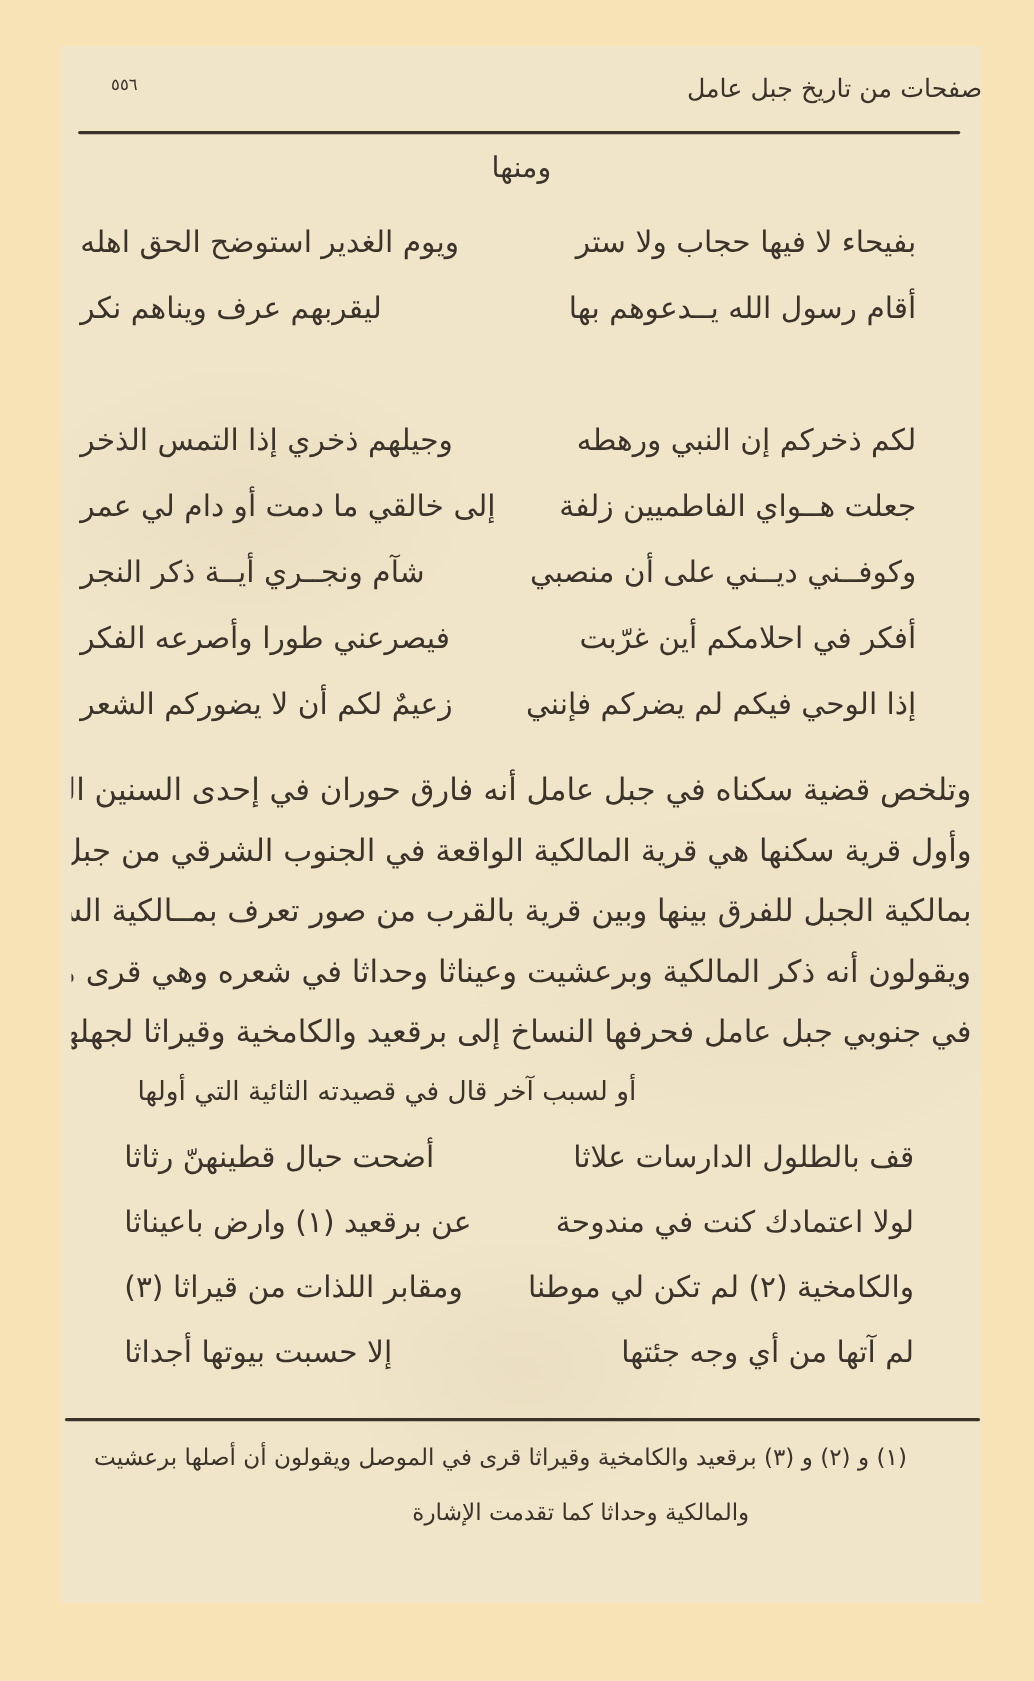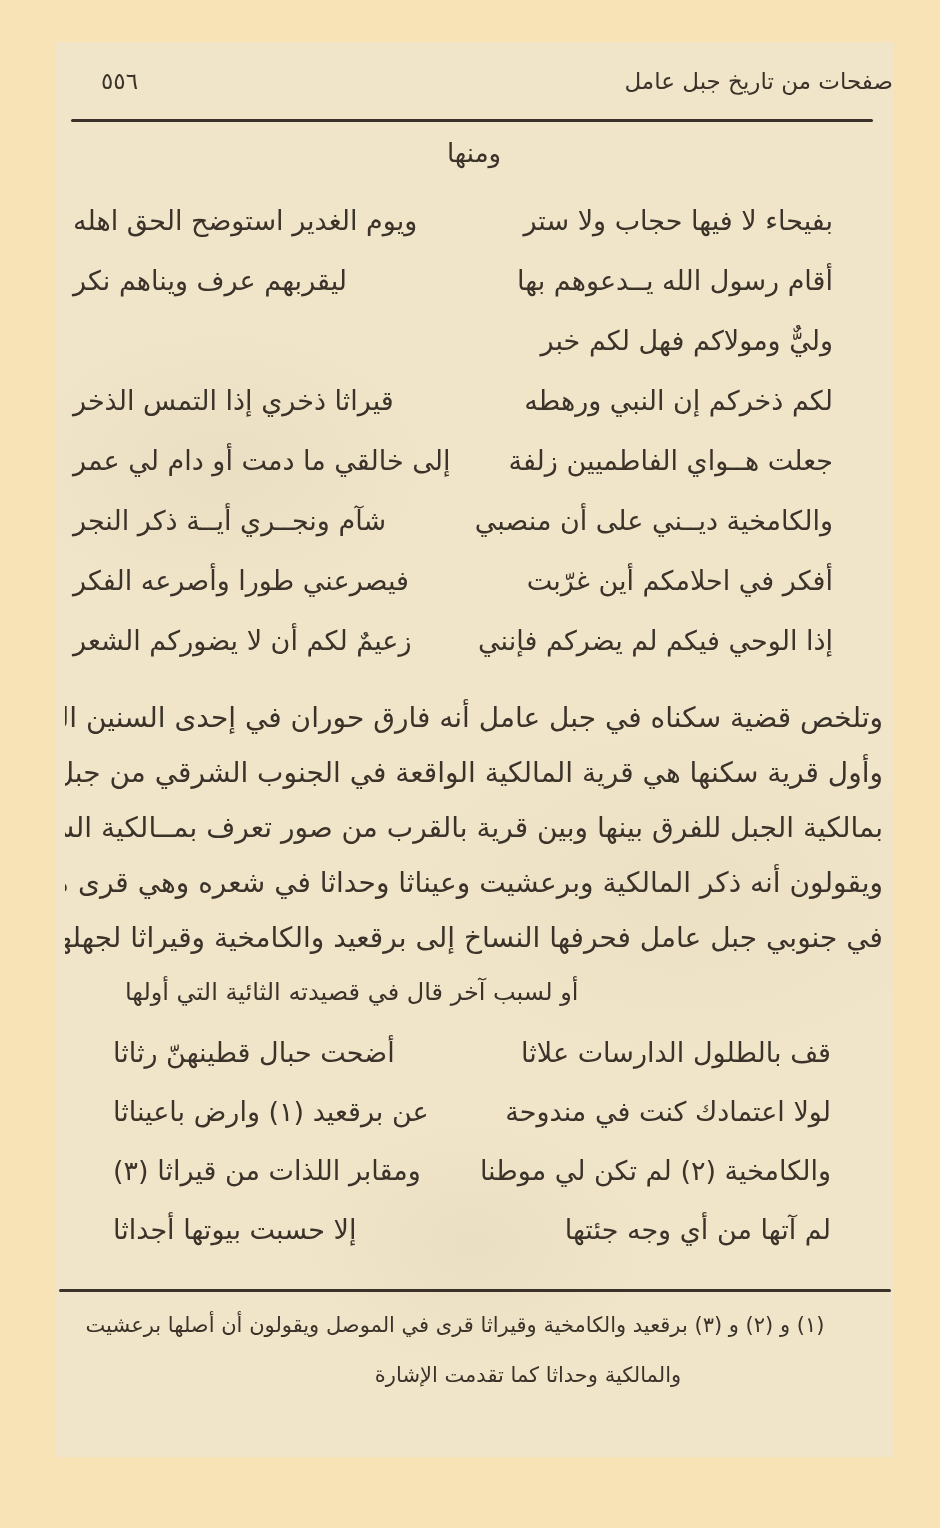--- a/index.html
+++ b/index.html
@@ -27,21 +27,22 @@
       radial-gradient(ellipse 250px 180px at 50% 85%, rgba(120,100,70,0.05), transparent 70%);
     direction:rtl;
   }
   .header-title{
     position:absolute; top:26px; left:0; right:0;
     font-size:23px; letter-spacing:0.5px;
     white-space:nowrap;
   }
   .page-number{
     position:absolute; top:26px; left:46px;
-    font-size:23px;
+    font-size:15px;
+    font-family:Liberation Serif, serif;
   }
   .header-rule{
     position:absolute; top:77px; left:16px; right:20px;
     height:3px; background:var(--ink-color); border-radius:2px;
   }
   .section-label{
     position:absolute; top:96px; left:0; right:0;
     text-align:center; font-size:26px;
   }
   .poem{
@@ -102,32 +103,31 @@
   <div class="poem poem-1">
     <div class="verse">
       <span class="hemistich">بفيحاء لا فيها حجاب ولا ستر</span>
       <span class="hemistich">ويوم الغدير استوضح الحق اهله</span>
     </div>
     <div class="verse">
       <span class="hemistich">أقام رسول الله يــدعوهم بها</span>
       <span class="hemistich">ليقربهم عرف ويناهم نكر</span>
     </div>
     <div class="verse">
-      <span class="hemistich">وليٌّ ومولاكم فهل لكم خبر</span>
     </div>
     <div class="verse">
       <span class="hemistich">لكم ذخركم إن النبي ورهطه</span>
-      <span class="hemistich">قيراثا ذخري إذا التمس الذخر</span>
+      <span class="hemistich">وجيلهم ذخري إذا التمس الذخر</span>
     </div>
     <div class="verse">
       <span class="hemistich">جعلت هــواي الفاطميين زلفة</span>
       <span class="hemistich">إلى خالقي ما دمت أو دام لي عمر</span>
     </div>
     <div class="verse">
-      <span class="hemistich">والكامخية ديــني على أن منصبي</span>
+      <span class="hemistich">وكوفــني ديــني على أن منصبي</span>
       <span class="hemistich">شآم ونجــري أيــة ذكر النجر</span>
     </div>
     <div class="verse">
       <span class="hemistich">أفكر في احلامكم أين غرّبت</span>
       <span class="hemistich">فيصرعني طورا وأصرعه الفكر</span>
     </div>
     <div class="verse">
       <span class="hemistich">إذا الوحي فيكم لم يضركم فإنني</span>
       <span class="hemistich">زعيمٌ لكم أن لا يضوركم الشعر</span>
     </div>

